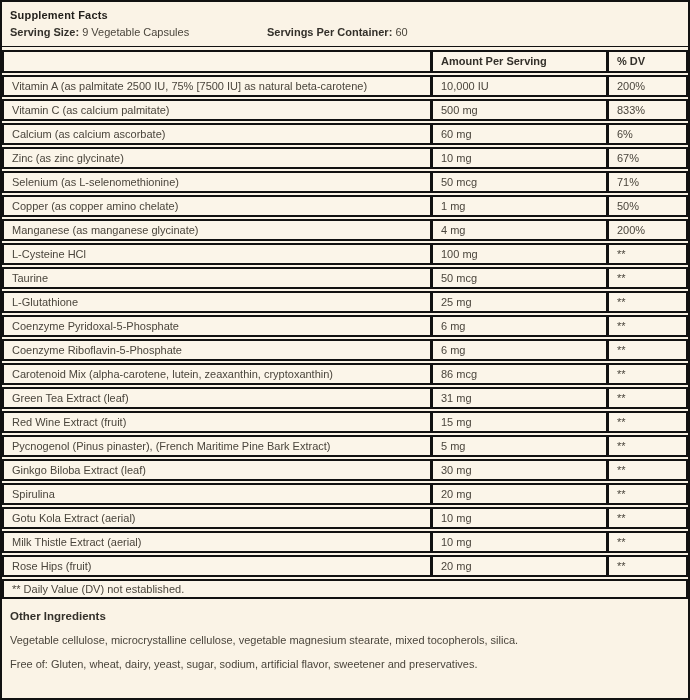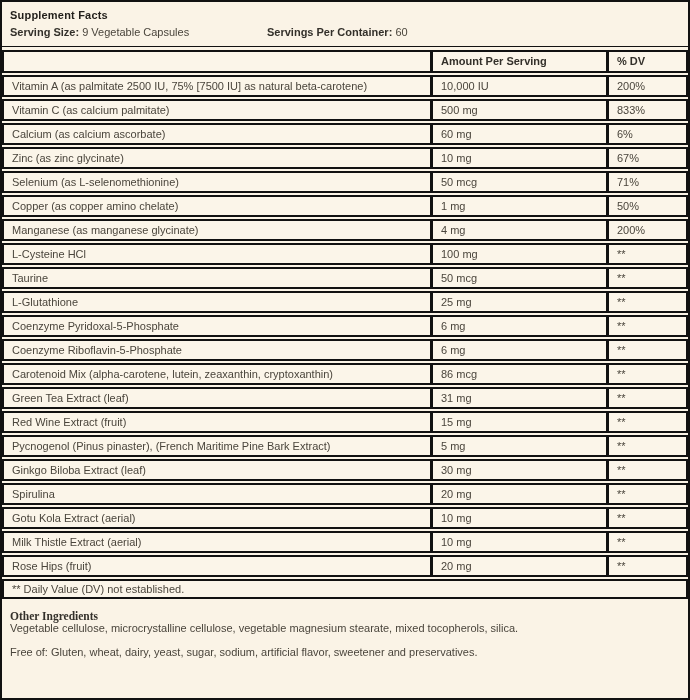--- a/index.html
+++ b/index.html
@@ -66,21 +66,21 @@
   }
   .footnote-row .cell { width: 100%; line-height: 16px; }
   .other-section {
     padding: 9px 8px 0 8px;
     font-size: 11px;
   }
   .other-heading {
     font-weight: bold;
     color: #33302a;
     font-size: 11.5px;
-    font-family: Liberation Serif, serif;
+    margin-bottom: 12px;
   }
   .other-text { margin-bottom: 12px; color: #4a453c; }
 </style>
 </head>
 <body>
 
 <div class="label">
 
   <div class="header-block">
     <div class="title">Supplement Facts</div>

